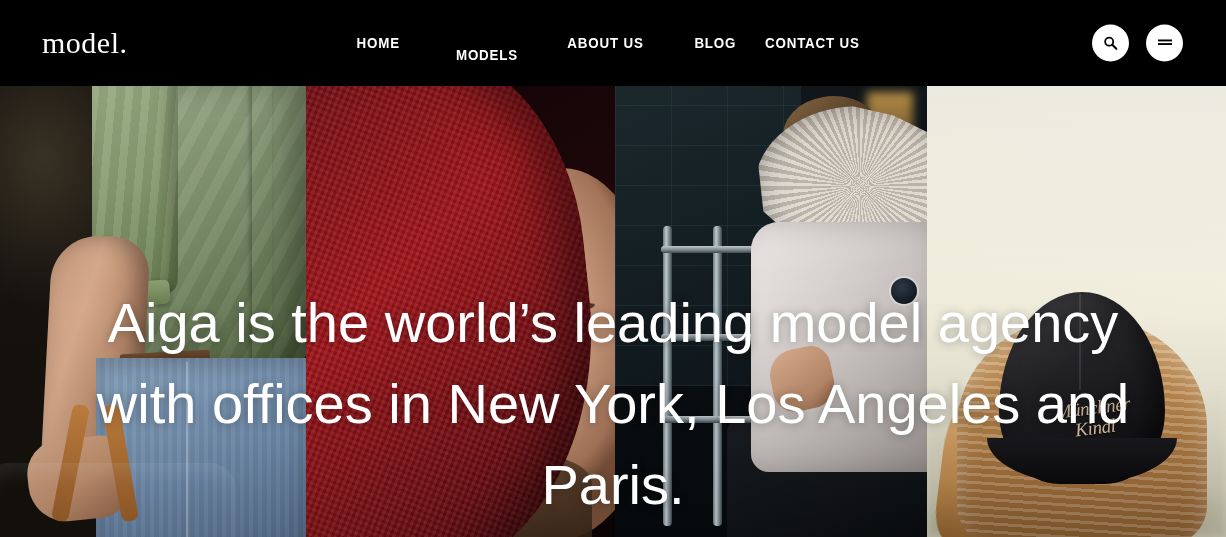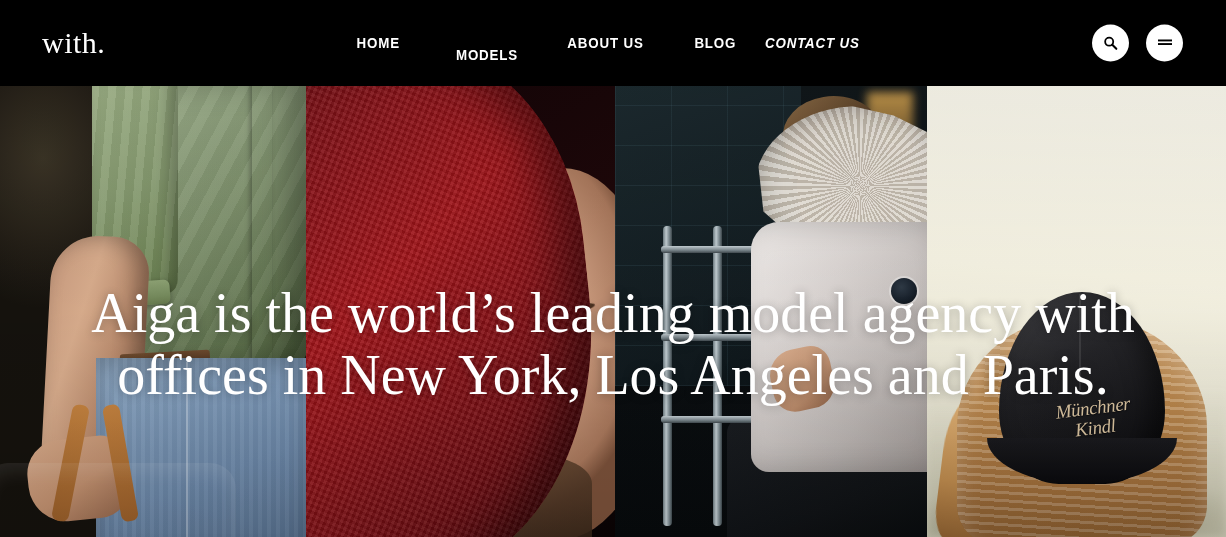--- a/index.html
+++ b/index.html
@@ -69,21 +69,21 @@
     transform: scaleX(0.92);
     transform-origin: left center;
     line-height: 1;
   }
 
   .nav-item { margin-right: 0; }
   .nav-item--home     { width: 105px; }
   .nav-item--models   { width: 113px; margin-top: 24px; }
   .nav-item--about    { width: 125px; }
   .nav-item--blog     { width: 92px;  }
-  .nav-item--contact  { width: 100px; font-style: italic; }
+  .nav-item--contact  { width: 100px; }
 
   .header-actions {
     position: absolute;
     right: 43px;
     top: 50%;
     transform: translateY(-50%);
     display: flex;
     align-items: center;
     gap: 17px;
   }
@@ -443,37 +443,37 @@
     top: 196px;
     width: 1226px;
     z-index: 10;
     text-align: center;
     padding: 0 60px;
     pointer-events: none;
   }
 
   .hero-title {
     color: #ffffff;
-    font-family: Liberation Serif, serif;
+    font-family: Liberation Sans, sans-serif;
     font-weight: 400;
     font-size: 56px;
-    line-height: 62px;
+    line-height: 81px;
     letter-spacing: 0px;
     margin: 0;
     text-shadow: 0 1px 10px rgba(0,0,0,.30);
   }
 </style>
 </head>
 <body>
 
 <div class="page">
 
   <header class="site-header">
 
-    <a class="brand" href="#">with.</a>
+    <a class="brand" href="#">model.</a>
 
     <nav class="main-nav">
       <div class="nav-item nav-item--home">
         <a class="nav-link" href="#">HOME</a>
       </div>
       <div class="nav-item nav-item--models">
         <a class="nav-link" href="#">MODELS</a>
       </div>
       <div class="nav-item nav-item--about">
         <a class="nav-link" href="#">ABOUT US</a>

